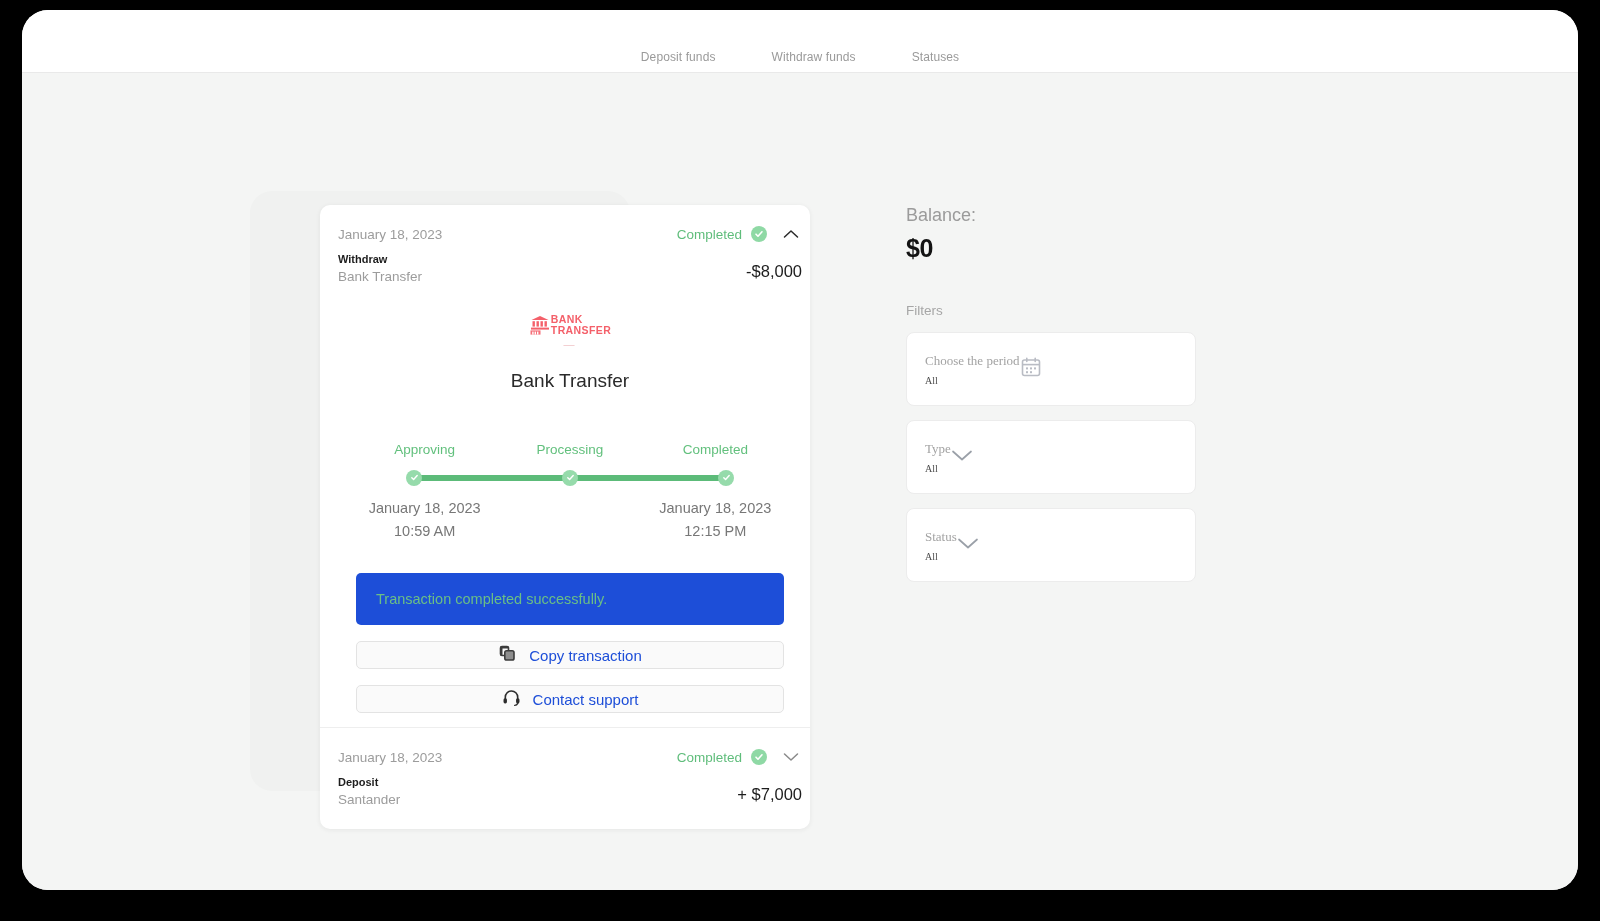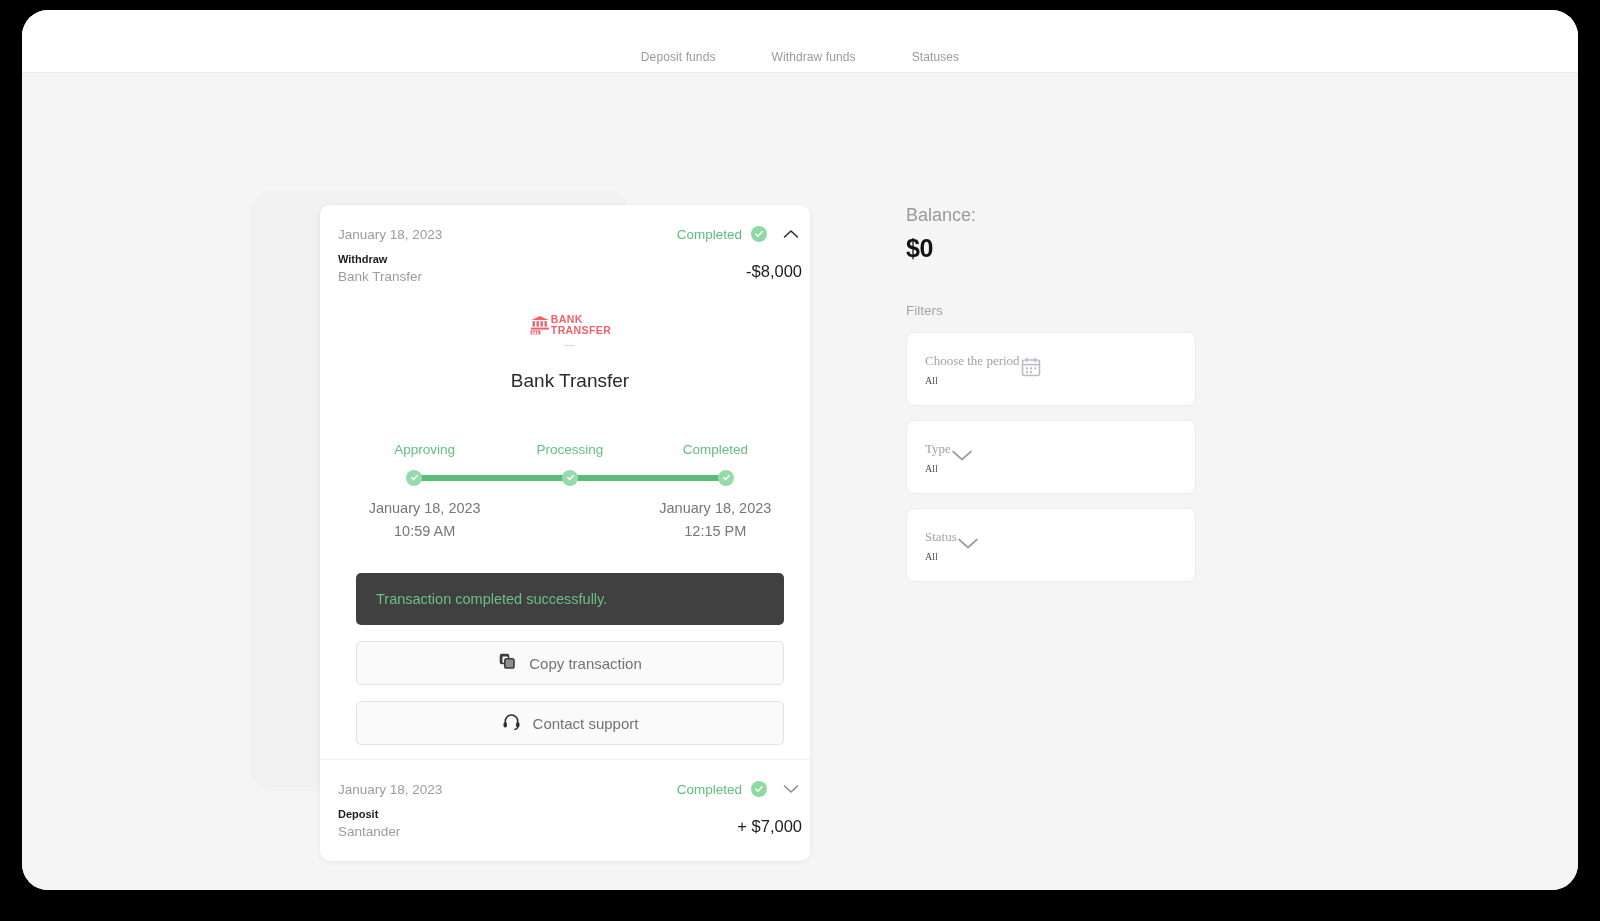--- a/index.html
+++ b/index.html
@@ -206,39 +206,39 @@
   .step-time {
     width: 33.333%;
     text-align: center;
     font-size: 14.5px;
     color: #777777;
     line-height: 1.6;
   }
 
   .alert-success {
     margin: 30px 18px 0 18px;
-    background: #404040;
+    background: #1d4ed8;
     border-radius: 5px;
     padding: 18px 20px;
     font-size: 14.5px;
     color: #6bbf85;
   }
 
   .action-btn {
     margin: 16px 18px 0 18px;
-    height: 44px;
+    height: 28px;
     border: 1px solid #e3e3e3;
     background: #fafafa;
     border-radius: 5px;
     display: flex;
     align-items: center;
     justify-content: center;
     gap: 12px;
     font-size: 15px;
-    color: #737373;
+    color: #1d4ed8;
     cursor: pointer;
   }
 
   
   .right-rail {
     position: absolute;
     left: 884px;
     top: 132px;
     width: 290px;
   }

